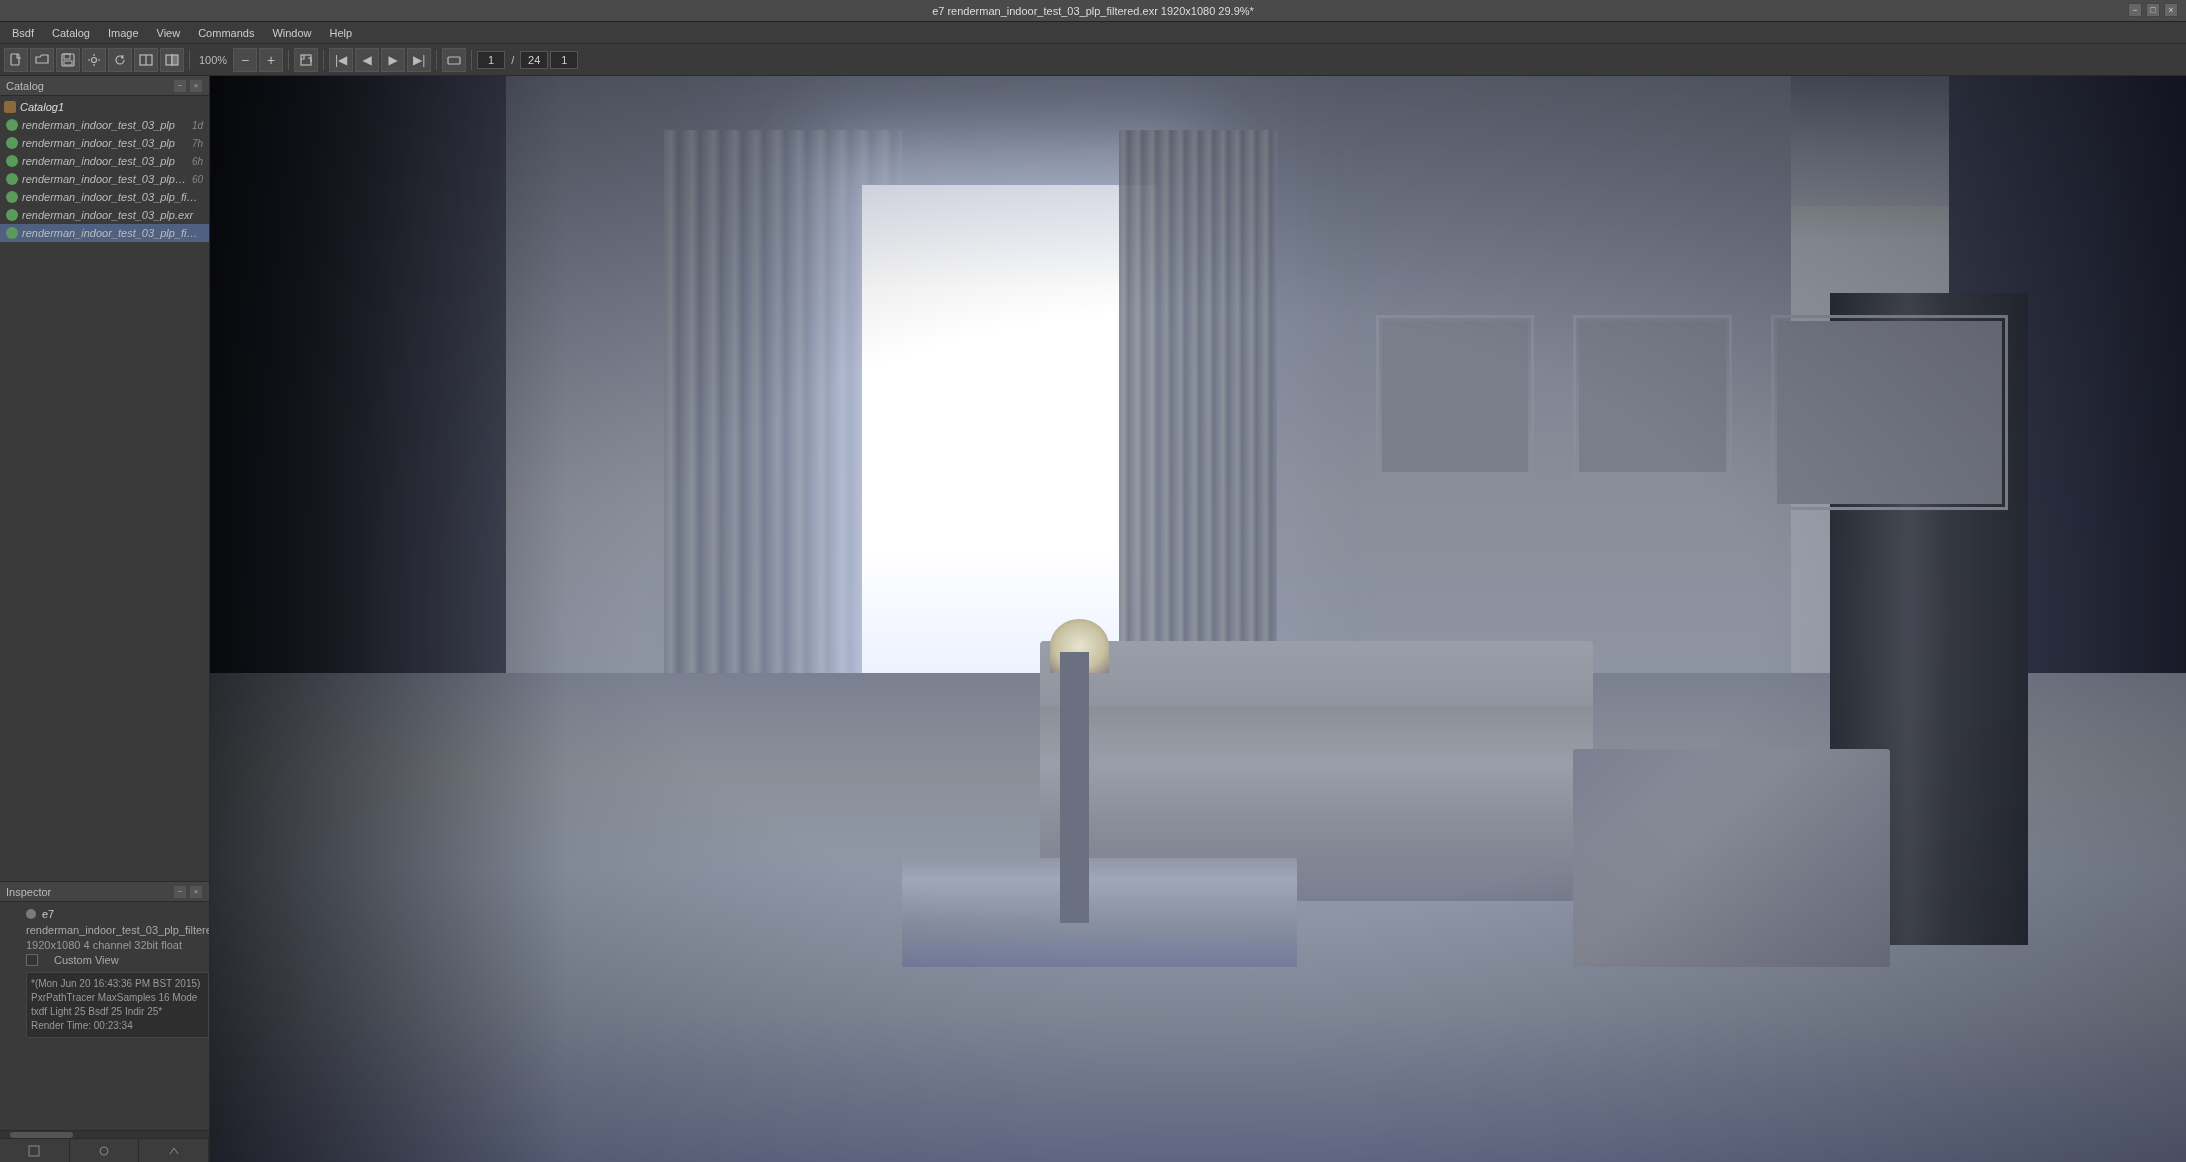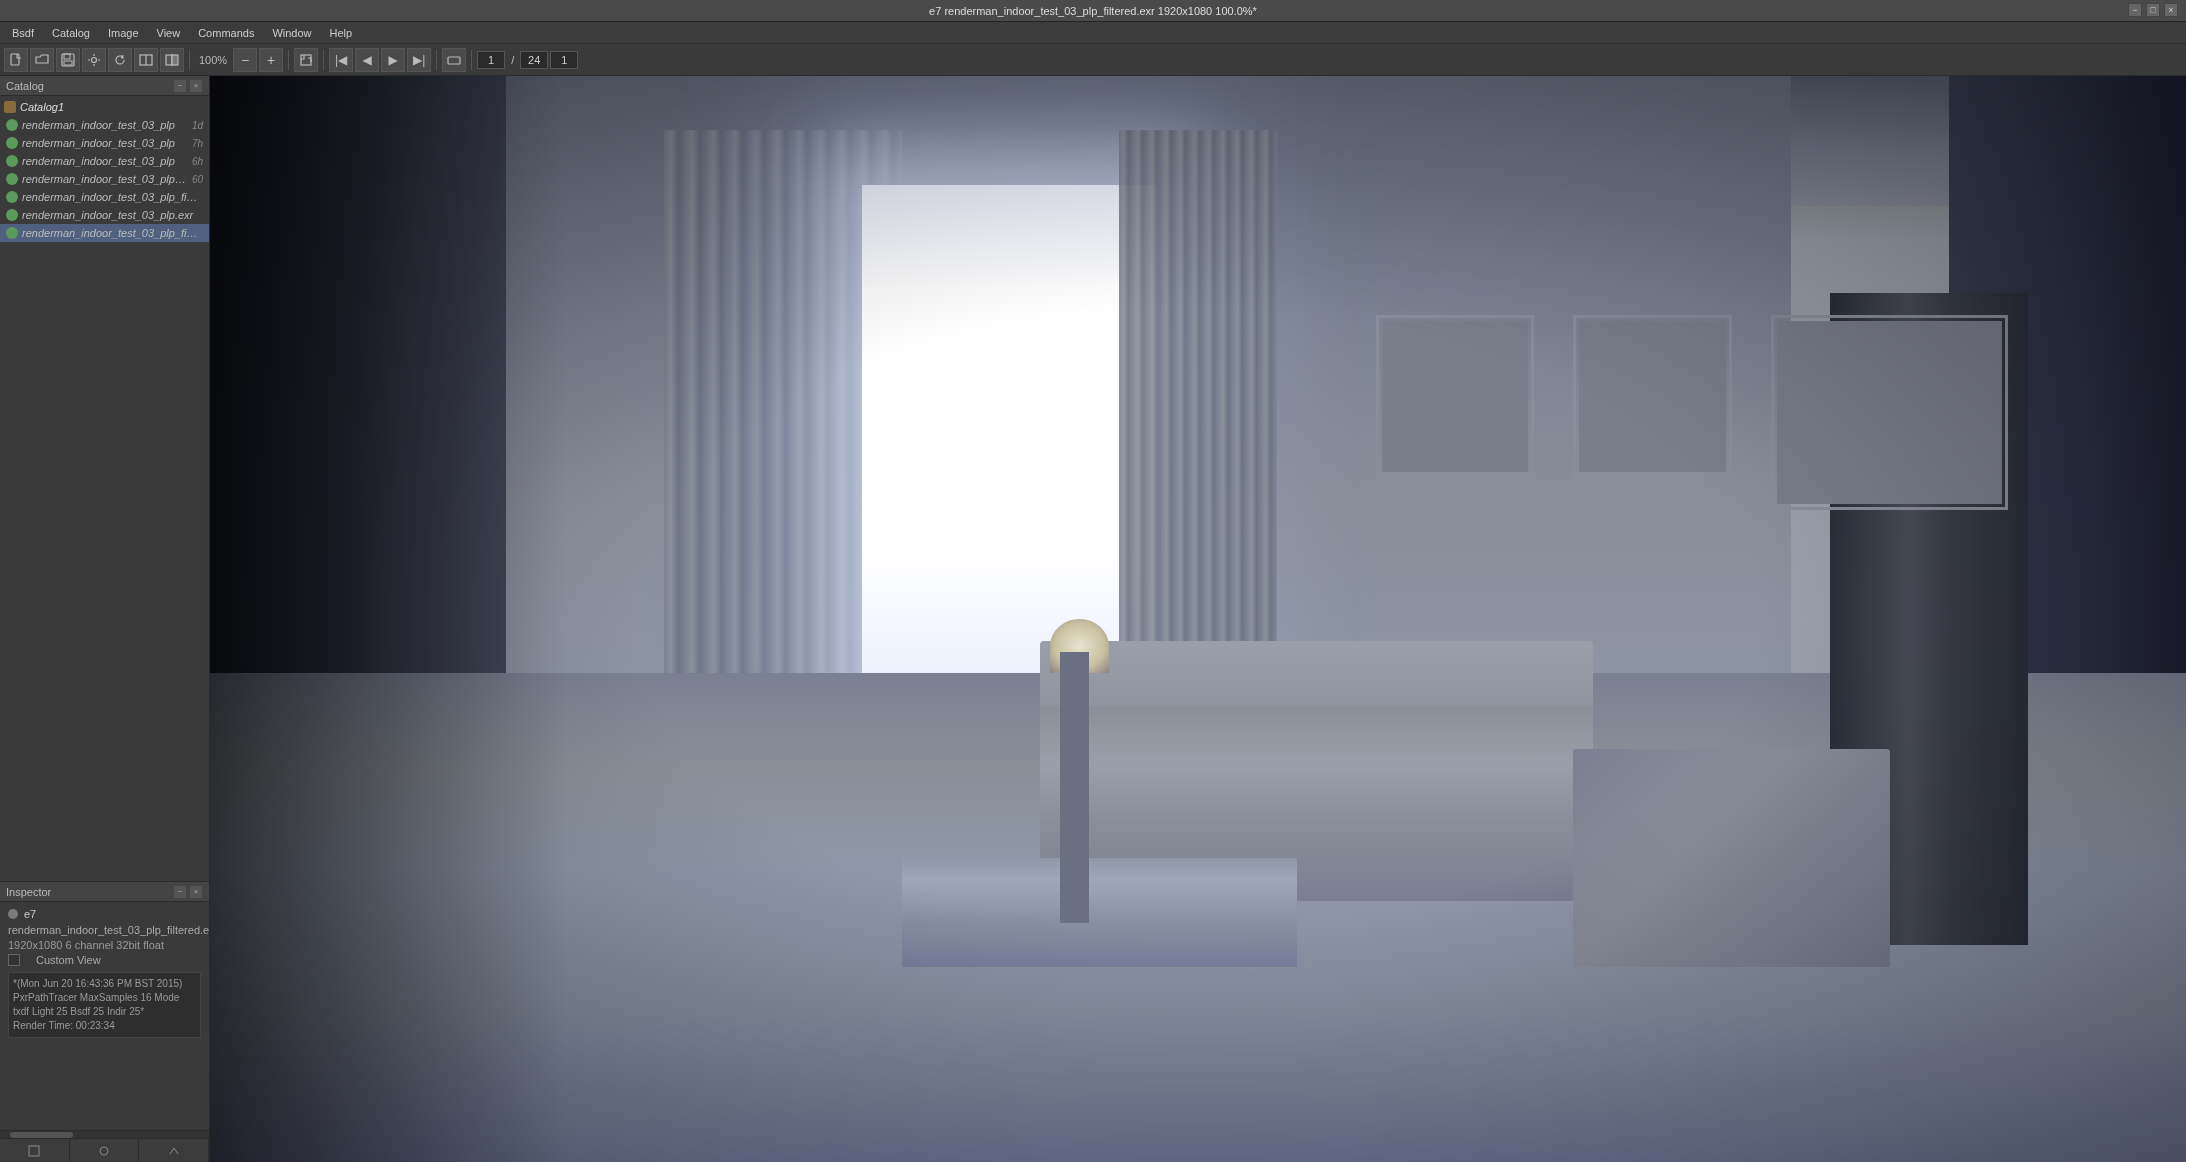--- a/index.html
+++ b/index.html
@@ -223,23 +223,24 @@
 
     
     #inspector-section {
       height: 280px;
       display: flex;
       flex-direction: column;
       flex-shrink: 0;
     }
     .inspector-content {
       flex: 1;
-      padding: 4px 8px;
+      padding: 4px 0;
       overflow-y: auto;
       font-size: 11px;
+      margin-left: 26px;
     }
     .inspector-row {
       display: flex;
       align-items: center;
       padding: 2px 0;
       gap: 6px;
     }
     .inspector-dot {
       width: 10px;
       height: 10px;
@@ -594,21 +595,21 @@
       height: 6px;
       background: #555;
       border-radius: 3px;
     }
 
   </style>
 </head>
 <body>
 
 <div id="title-bar">
-  <span>e7 renderman_indoor_test_03_plp_filtered.exr 1920x1080 100.0%*</span>
+  <span>e7 renderman_indoor_test_03_plp_filtered.exr 1920x1080 29.9%*</span>
   <div id="window-controls">
     <div class="win-btn">−</div>
     <div class="win-btn">□</div>
     <div class="win-btn">×</div>
   </div>
 </div>
 
 <div id="menu-bar">
   <span class="menu-item">Bsdf</span>
   <span class="menu-item">Catalog</span>
@@ -757,21 +758,21 @@
           <div class="panel-header-btn">−</div>
           <div class="panel-header-btn">×</div>
         </div>
       </div>
       <div class="inspector-content">
         <div class="inspector-row">
           <div class="inspector-dot"></div>
           <span class="inspector-name">e7</span>
         </div>
         <div class="inspector-filename">renderman_indoor_test_03_plp_filtered.exr</div>
-        <div class="inspector-info">1920x1080 6 channel 32bit float</div>
+        <div class="inspector-info">1920x1080 4 channel 32bit float</div>
         <div class="inspector-checkbox-row">
           <div class="inspector-checkbox"></div>
           <span class="inspector-checkbox-label">Custom View</span>
         </div>
         <div class="inspector-metadata">
           <div>*(Mon Jun 20 16:43:36 PM BST 2015)</div>
           <div>PxrPathTracer  MaxSamples 16  Mode</div>
           <div>txdf  Light 25  Bsdf 25  Indir 25*</div>
           <div>Render Time: 00:23:34</div>
         </div>

